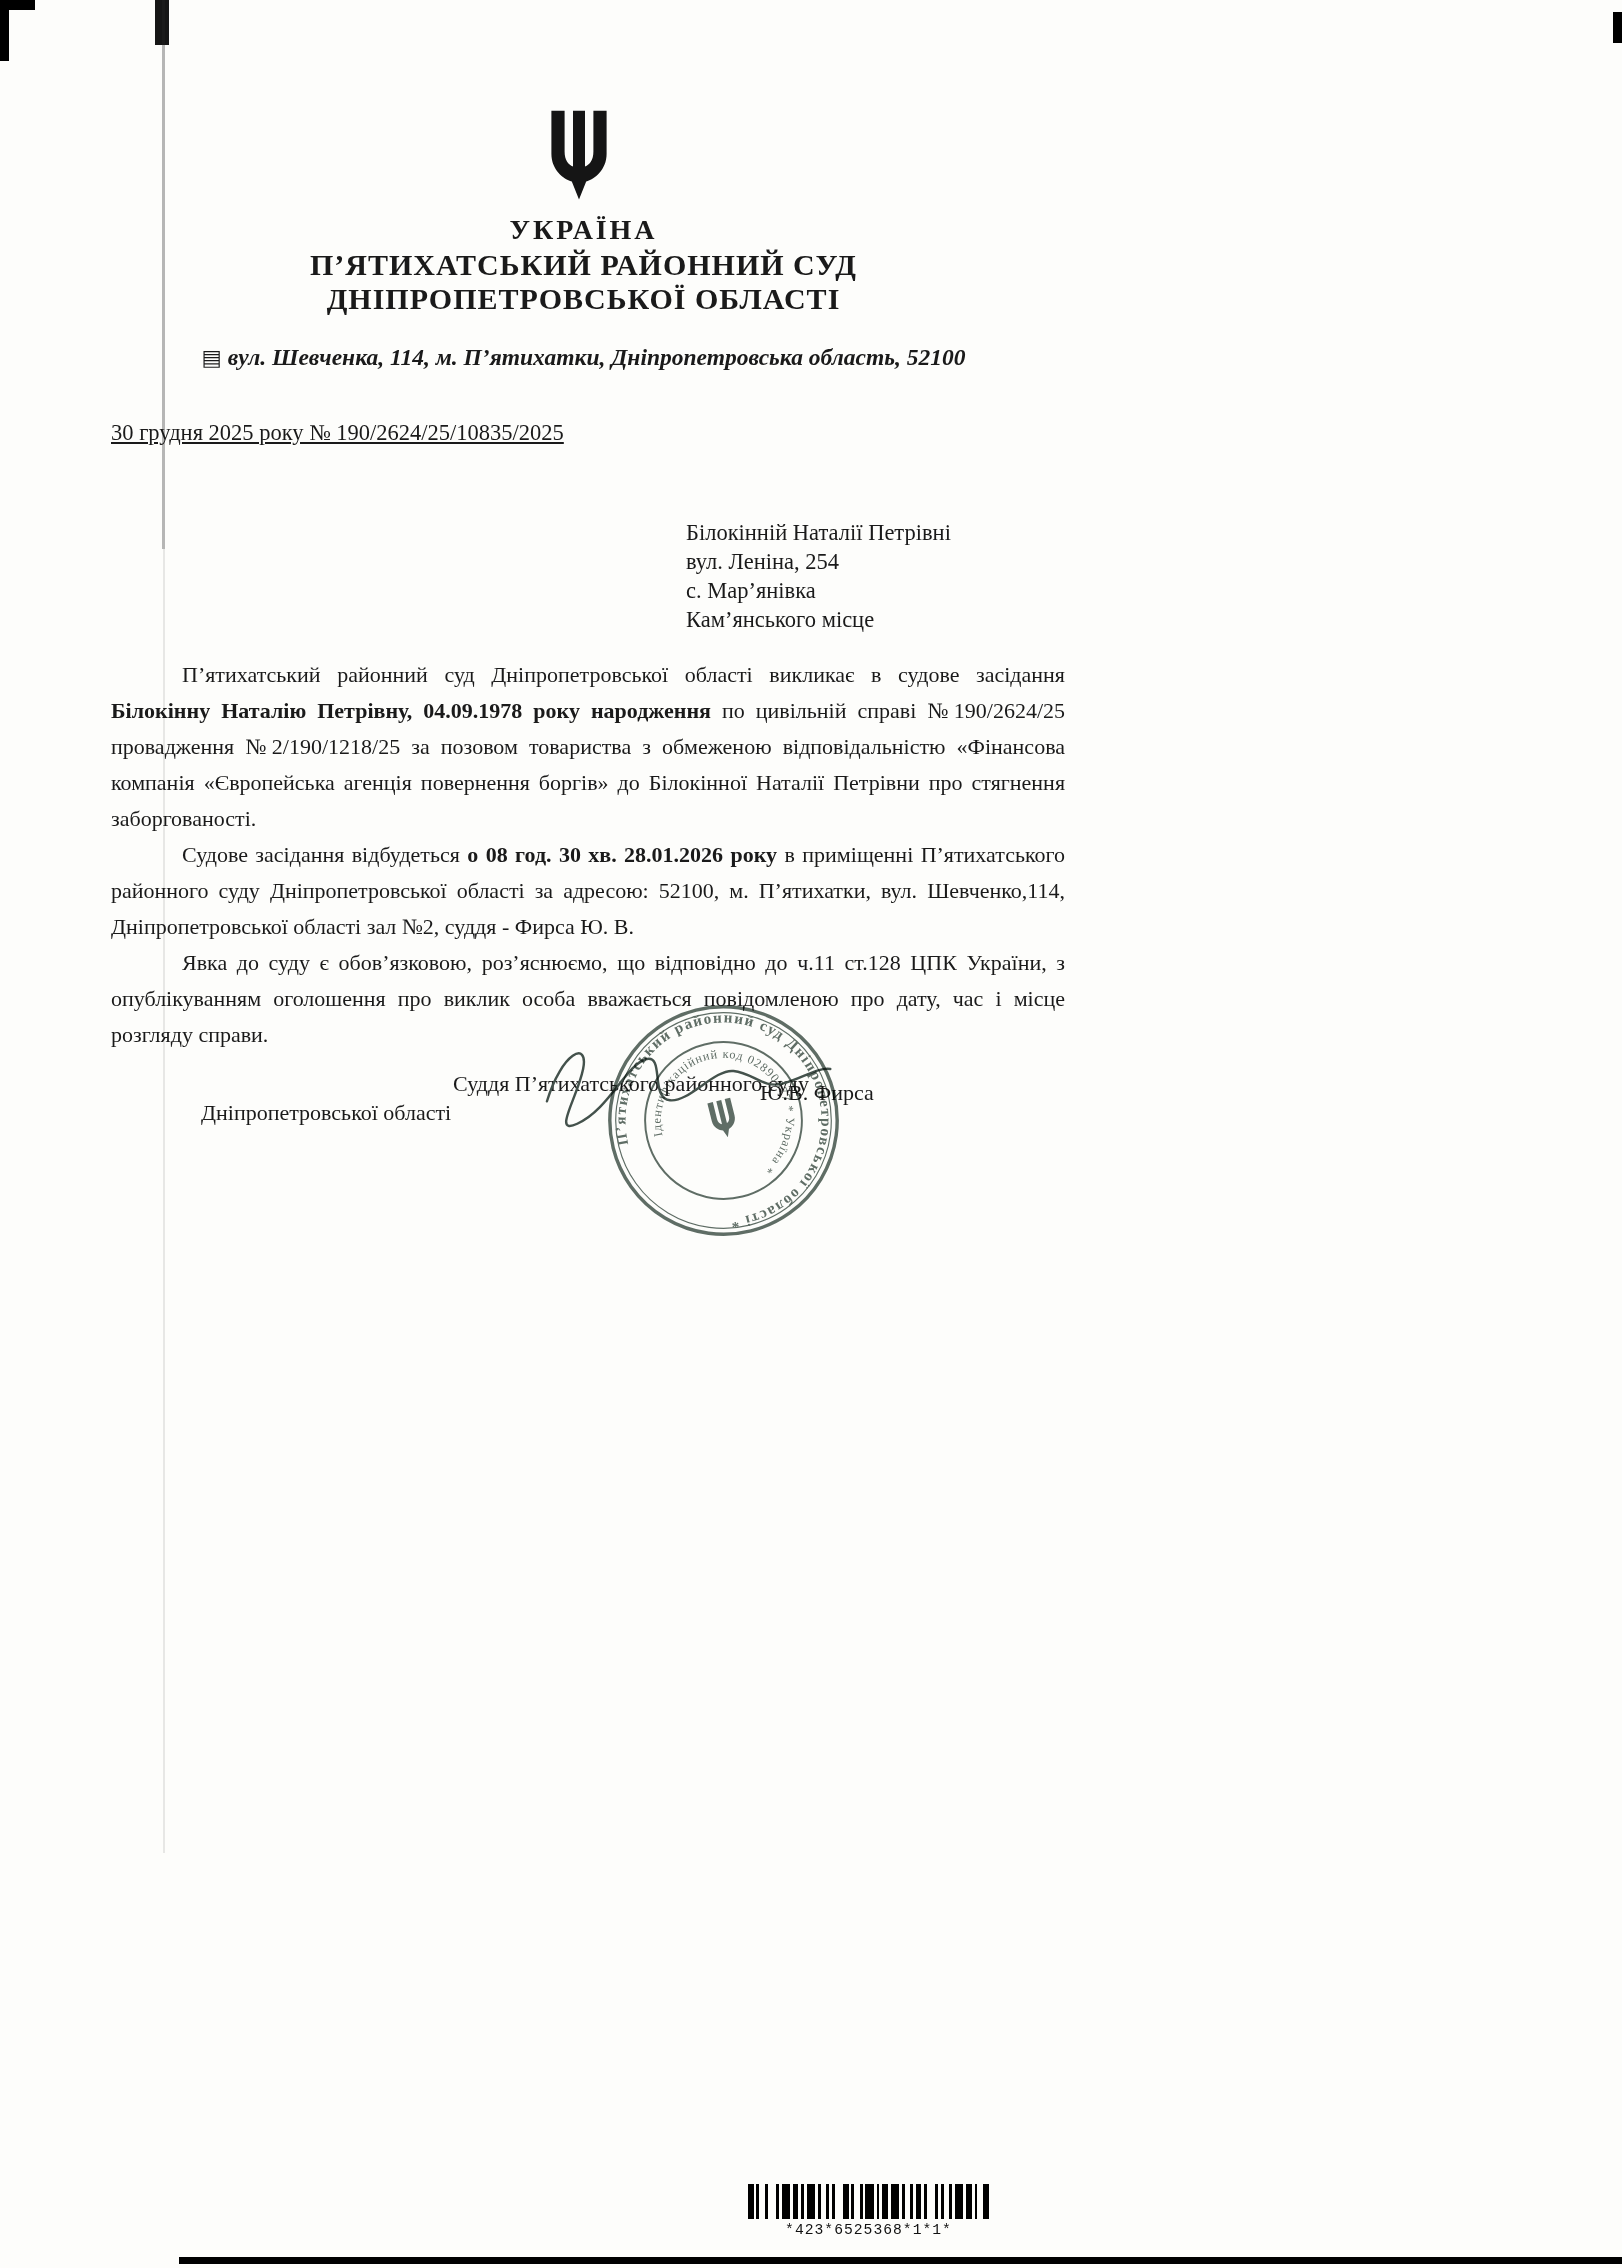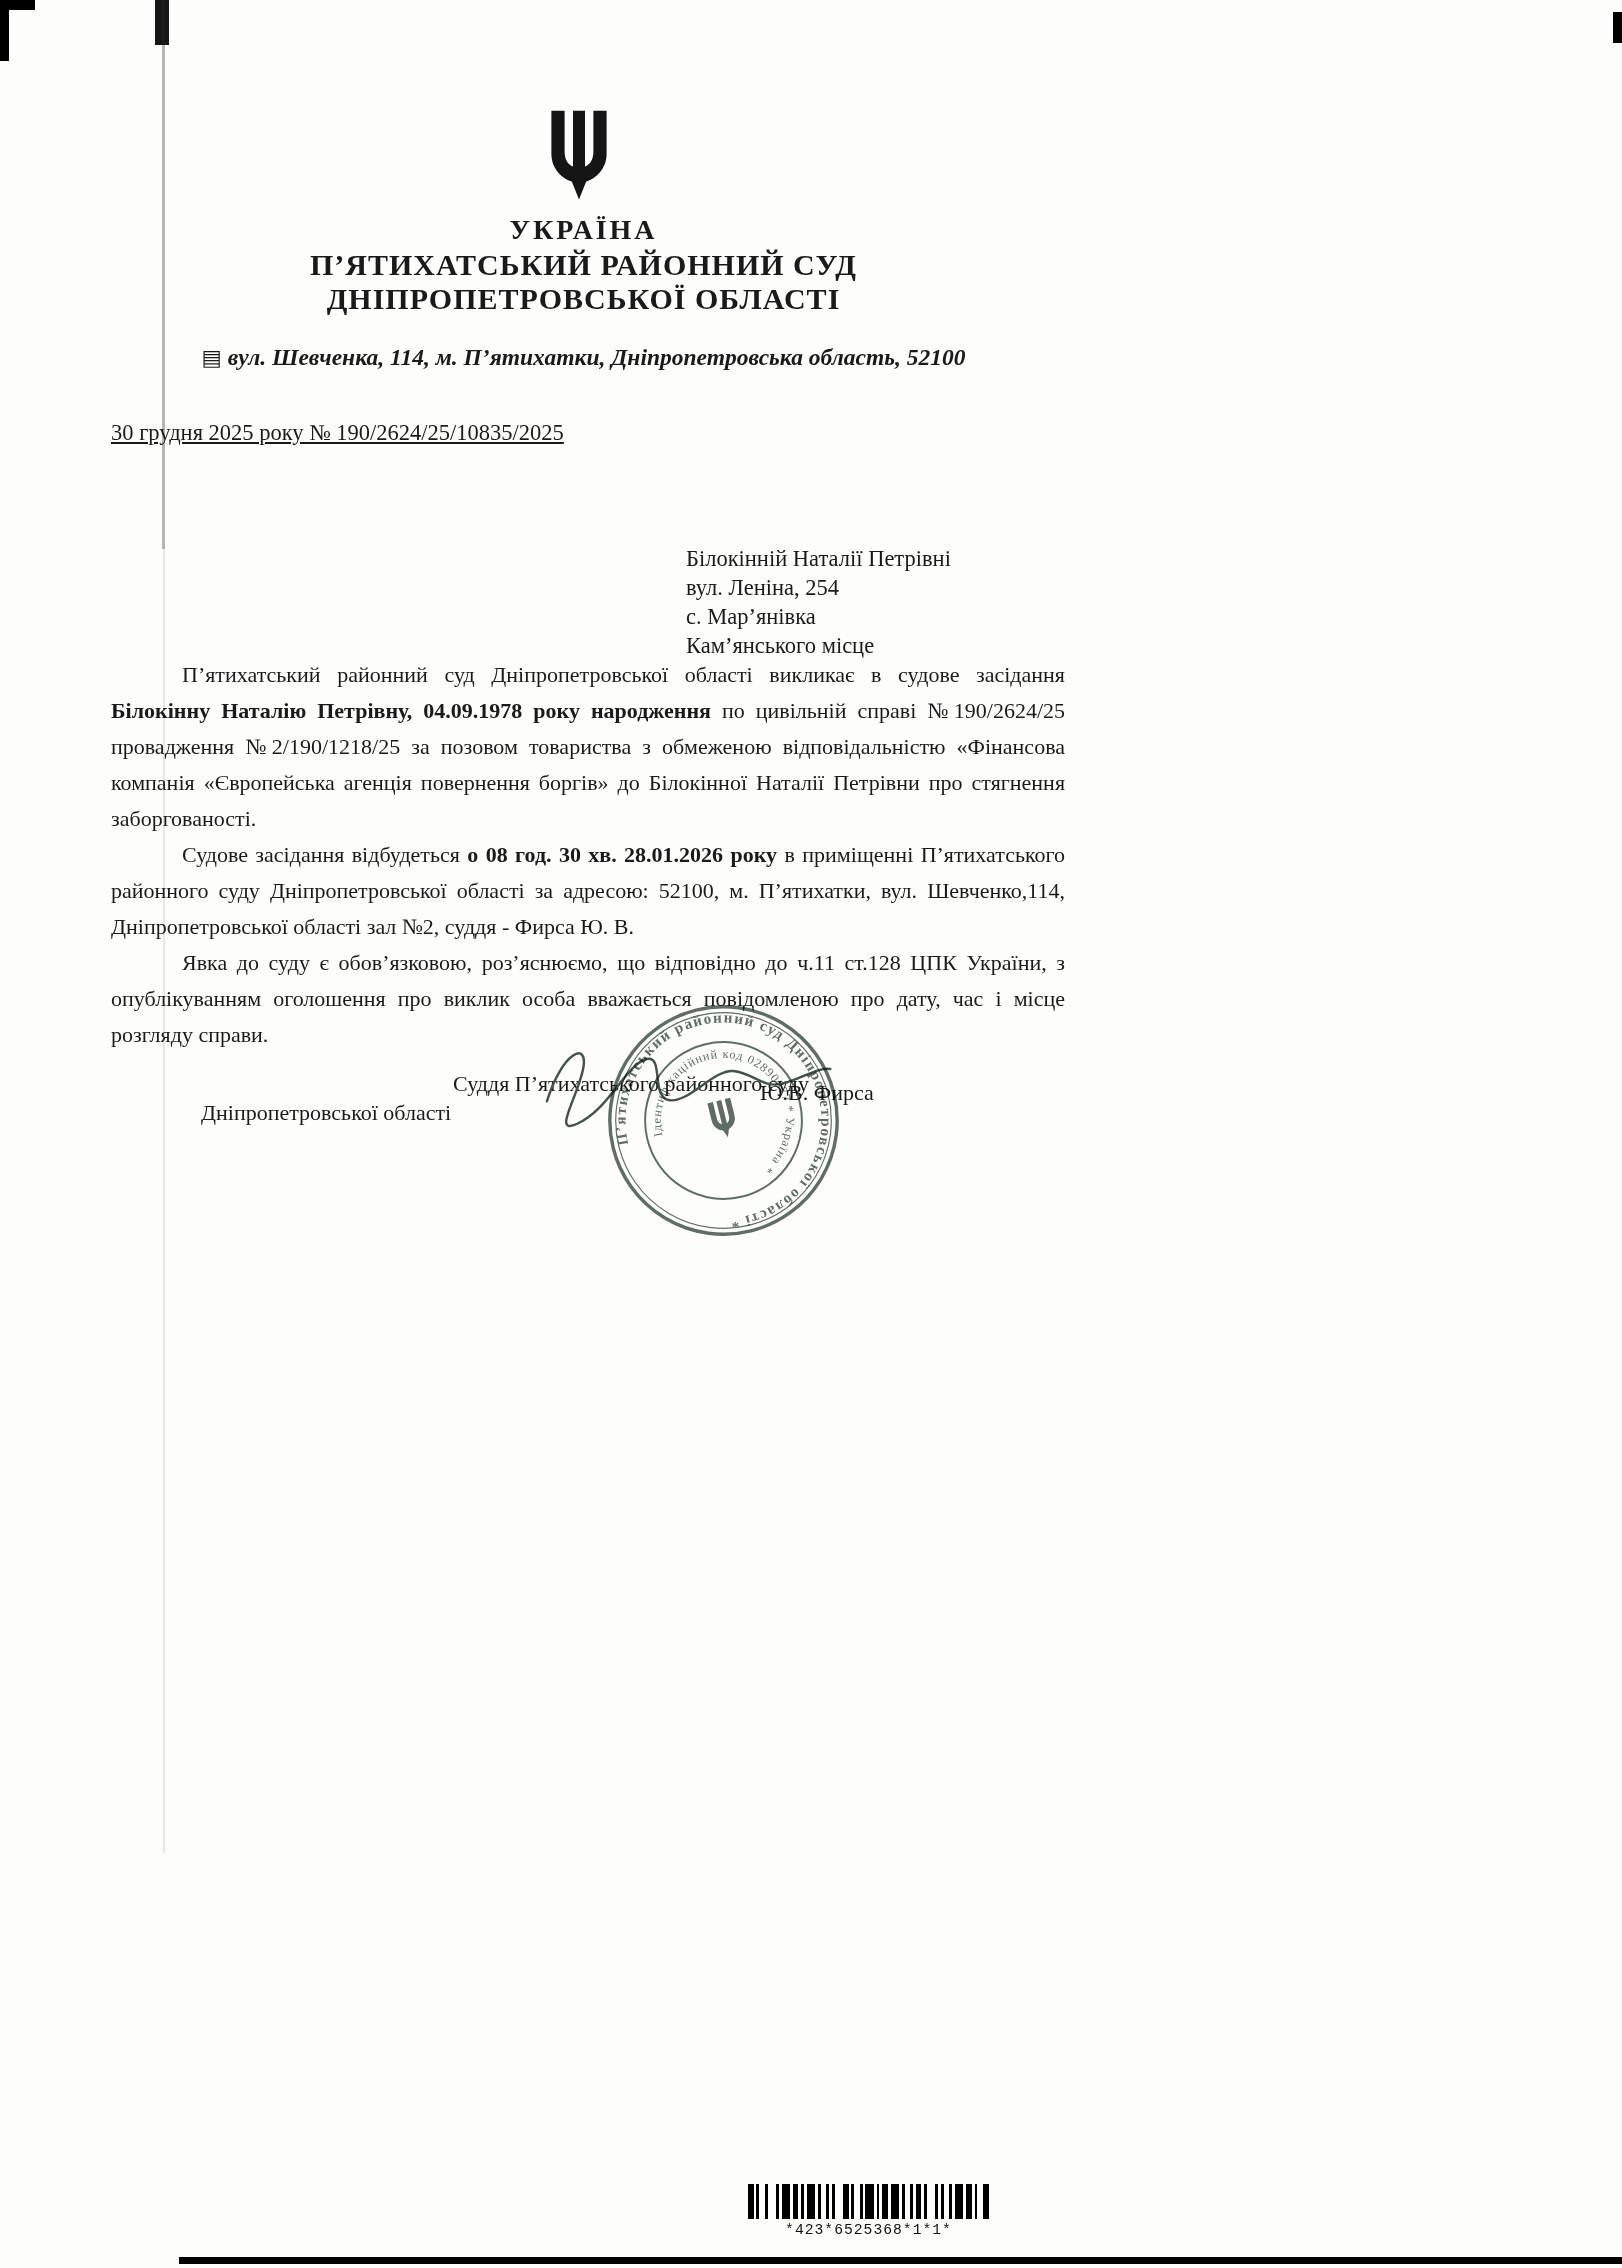--- a/index.html
+++ b/index.html
@@ -32,21 +32,21 @@
   .contact{ top:350px; font-size:23.5px; font-weight:bold; font-style:italic; }
   .edrpou { top:382px; font-size:23.5px; font-weight:bold; font-style:italic; }
   .glyph-icon { font-family:"DejaVu Sans", sans-serif; font-style:normal; font-size:21.6px; }
   .u { text-decoration:underline; }
 
   .ref-line {
     position:absolute; left:111px; top:420px;
     font-size:22.5px; text-decoration:underline;
   }
 
-  .recipient { position:absolute; left:686px; top:544px; font-size:22.5px; line-height:29px; }
+  .recipient { position:absolute; left:686px; top:518px; font-size:22.5px; line-height:29px; }
 
   .body-wrap { position:absolute; left:111px; top:657px; width:954px; }
   .para { text-align:justify; text-indent:71px; font-size:22px; line-height:36px; }
   .para b { font-weight:bold; }
 
   .sig-area { position:relative; margin-top:15.7px; height:294px; }
   .sig-line1 { margin-left:86px; font-size:22px; line-height:29px;text-align:center; }
   .sig-line2 { margin-left:90px; font-size:22px; line-height:29px; }
   .sig-name  { position:absolute; left:649px; top:11.8px; font-size:22px; }
   .squiggle  { position:absolute; left:421px; top:-41px; }

